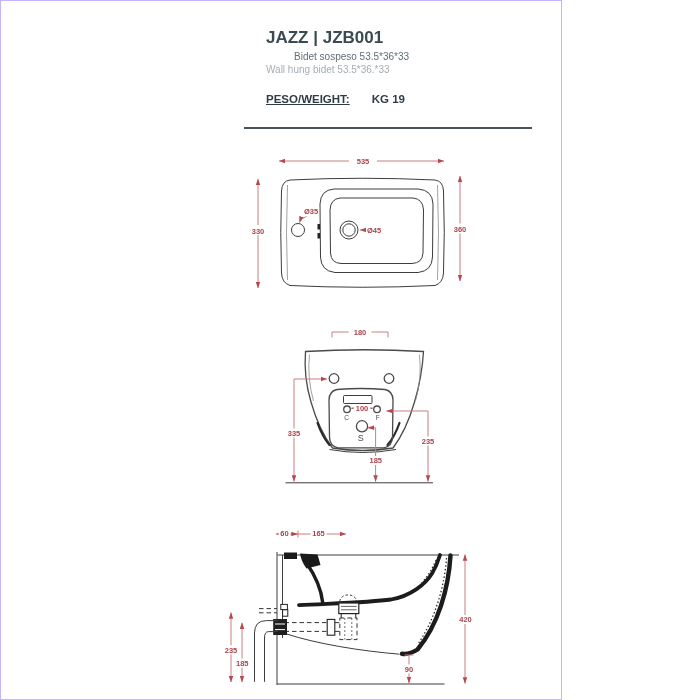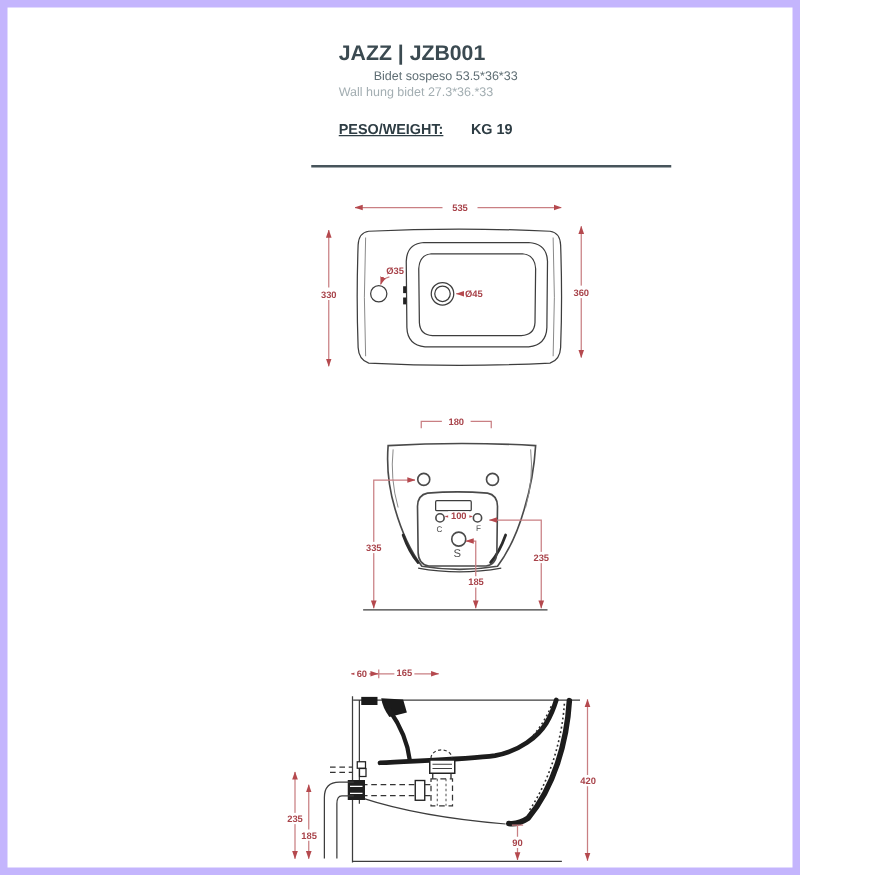--- a/index.html
+++ b/index.html
@@ -1,16 +1,16 @@
 <!DOCTYPE html>
 <html><head>
 <meta charset="utf-8">
 <style>
   html,body{margin:0;padding:0;background:#fff;}
-  #canvas{position:relative;width:640px;height:700px;background:#ffffff;border:6px solid #c4b5fd;box-sizing:border-box;overflow:hidden;font-family:"Liberation Sans",sans-serif;}
+  #canvas{position:relative;width:562px;height:700px;background:#ffffff;border:1px solid #c4b5fd;box-sizing:border-box;overflow:hidden;font-family:"Liberation Sans",sans-serif;}
   .abs{position:absolute;}
   .title{left:265px;top:27px;font-size:17px;font-weight:bold;color:#3b4a51;letter-spacing:0px;}
   .sub1{left:265px;top:50px;font-size:10px;color:#5f6e74;padding-left:28px;}
   .sub2{left:265px;top:63px;font-size:10px;color:#a3aeb2;}
   .weight{left:265px;top:92px;font-size:11.5px;font-weight:bold;color:#2e3d44;text-decoration:underline;}
   .weight .val{display:inline-block;margin-left:22px;}
   .divider{left:243px;top:126px;width:288px;height:2px;background:#47545b;}
   svg{position:absolute;overflow:visible;}
   .ln{stroke:#3d3d3d;stroke-width:1;fill:none;}
   .ln2{stroke:#4a4a4a;stroke-width:1.3;fill:none;}
@@ -26,21 +26,21 @@
   .lblS{font-size:9px;}
   .wbg{fill:#ffffff;}
 </style>
 </head>
 <body>
 
 <div id="canvas">
 
   <div class="abs title">JAZZ | JZB001</div>
   <div class="abs sub1">Bidet sospeso  53.5*36*33</div>
-  <div class="abs sub2">Wall hung bidet 27.3*36.*33</div>
+  <div class="abs sub2">Wall hung bidet 53.5*36.*33</div>
   <div class="abs weight">
     <span>PESO/WEIGHT:</span><span class="val">KG 19</span>
   </div>
   <div class="abs divider"></div>
 
   <svg class="abs" style="left:240px;top:148px;" width="235" height="152" viewBox="0 0 235 152">
     <defs>
       <marker id="ra1" viewBox="0 0 10 10" refX="9.5" refY="5" markerWidth="6.5" markerHeight="6.5" orient="auto-start-reverse" markerUnits="userSpaceOnUse">
         <path d="M0 1.5 L10 5 L0 8.5 Z" fill="#b5494e"></path>
       </marker>

